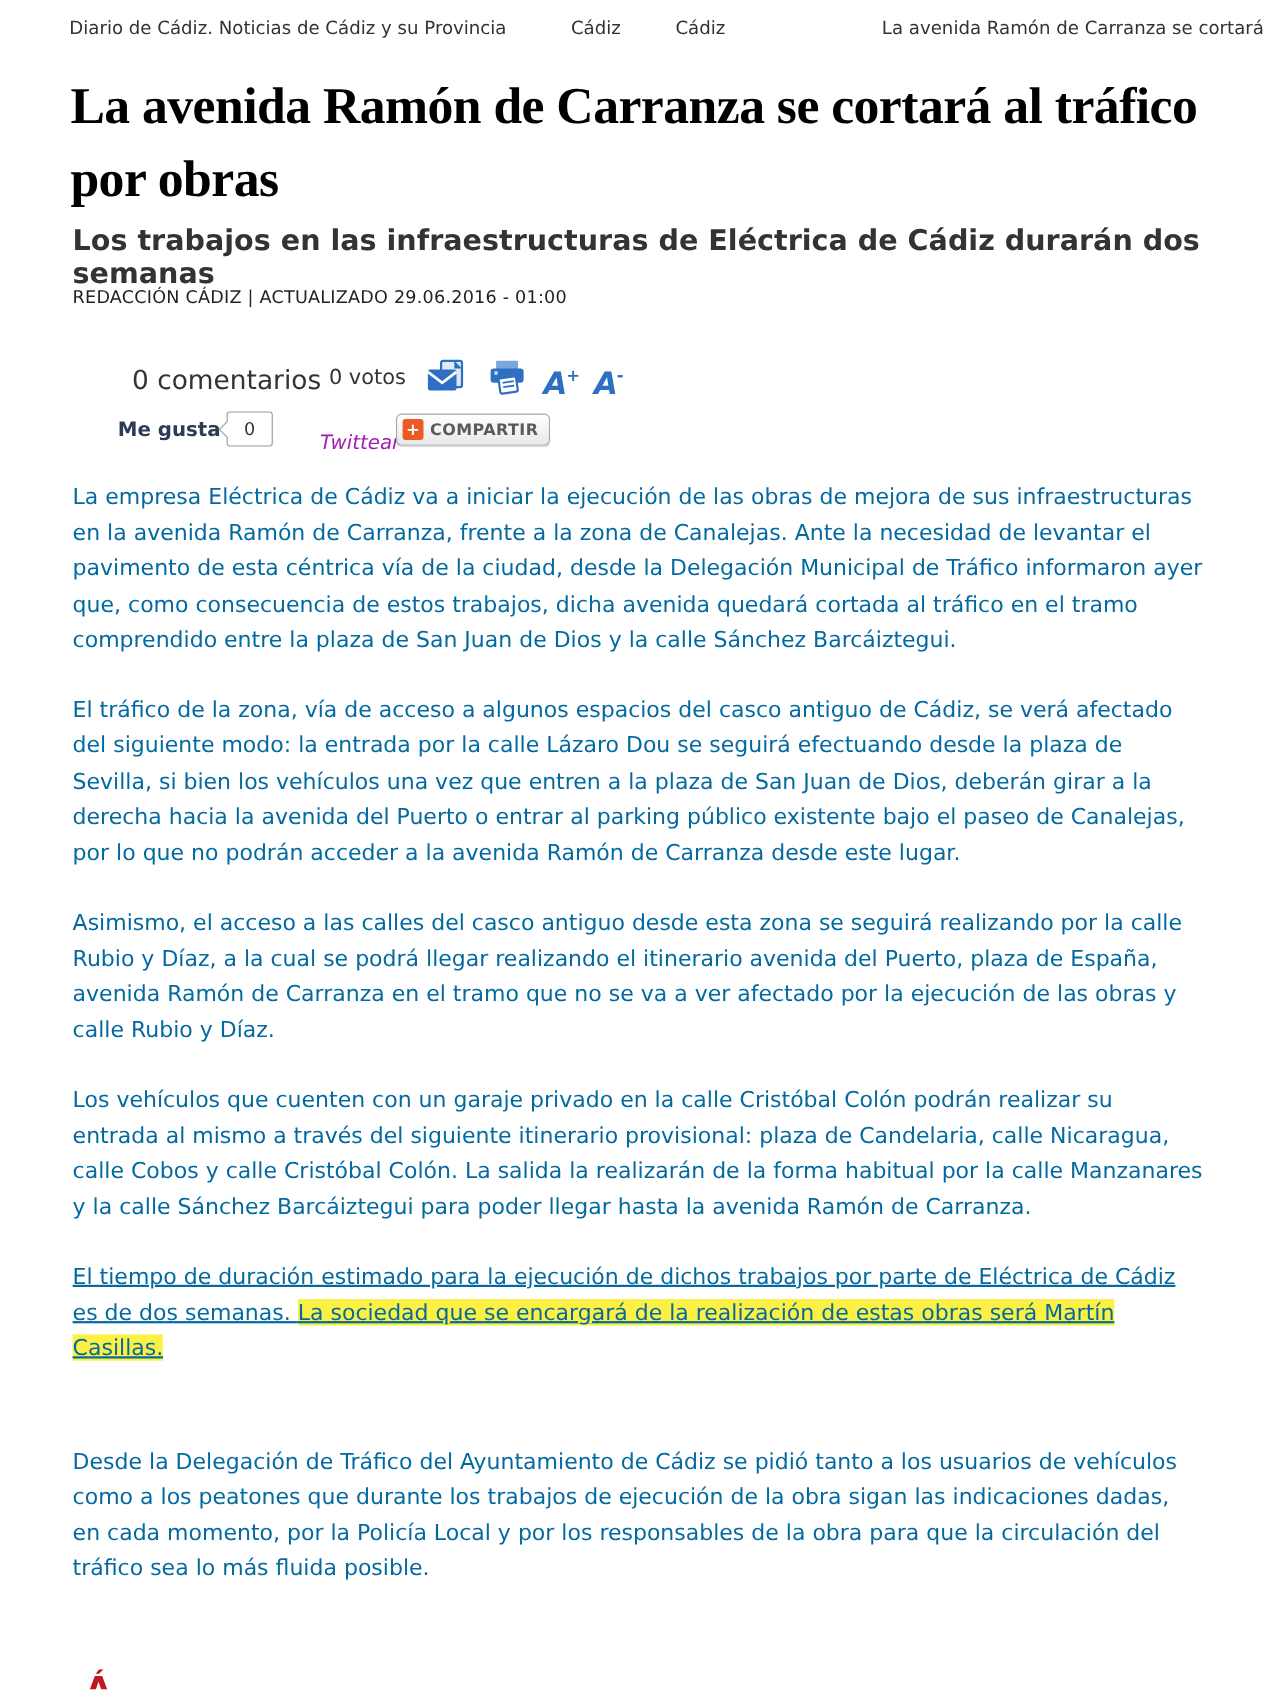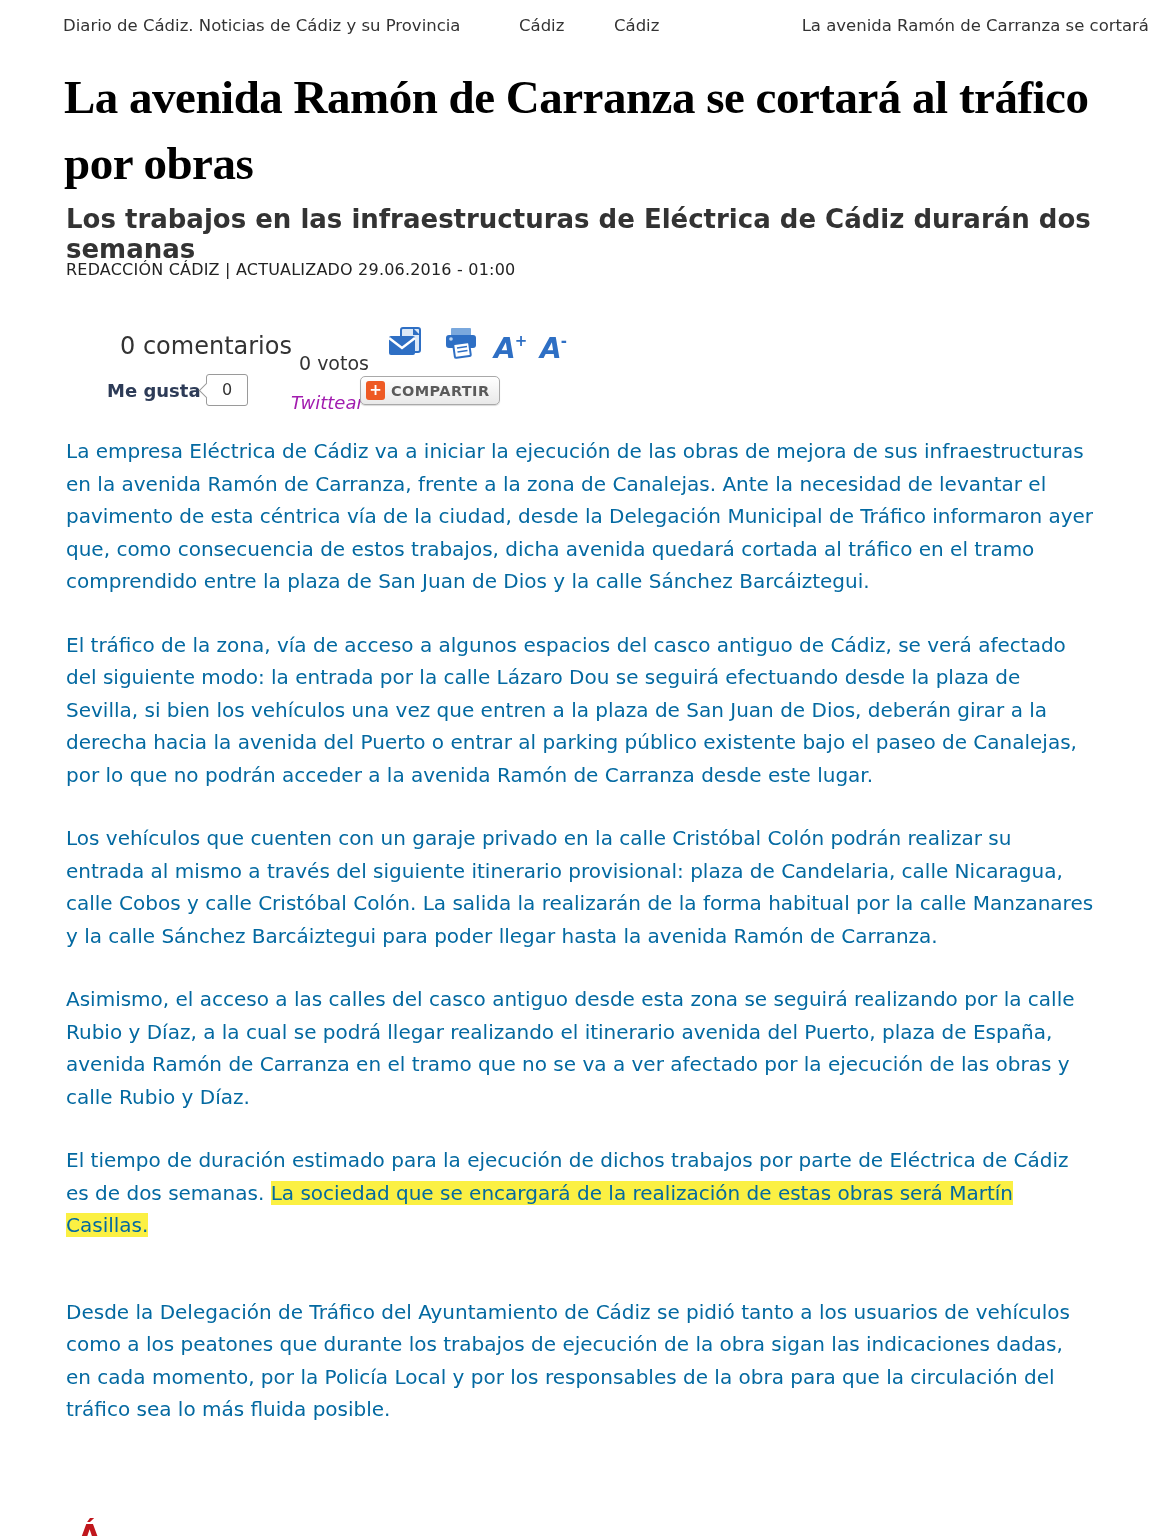--- a/index.html
+++ b/index.html
@@ -54,21 +54,21 @@
   .byline {
     position: absolute;
     top: 260px; left: 66px;
     font-size: 16px;
     color: #222;
     letter-spacing: 0.2px;
   }
 
   
   .soc-comments { position: absolute; top: 332px; left: 120px; font-size: 24px; color: #333; cursor: pointer; }
-  .soc-votes    { position: absolute; top: 332px; left: 299px; font-size: 19px; color: #333; margin-top: 20px; }
+  .soc-votes    { position: absolute; top: 332px; left: 299px; font-size: 19px; color: #333; }
   .icon-btn { position: absolute; top: 326px; width: 38px; height: 34px; cursor: pointer; }
   .ic-mail  { left: 386px; }
   .ic-print { left: 442px; }
   .fontsize-btn {
     position: absolute; top: 326px;
     font-size: 28px; font-weight: bold; font-style: italic;
     color: #2e6fc4; cursor: pointer;
     font-family: "DejaVu Sans", sans-serif;
     line-height: 34px;
   }
@@ -131,21 +131,21 @@
   
   .article-body {
     position: absolute;
     top: 435px; left: 66px;
     width: 1028px;
     font-size: 20px;
     line-height: 32.5px;
     color: #0369a1;
   }
   .article-body p { margin-bottom: 31px; }
-  .article-body p.gap-after { margin-bottom: 54px; }
+  .article-body p.gap-after { margin-bottom: 70px; text-decoration: underline; }
   .hl { background: #fbf043; }
 
   
   .clipped-red {
     position: absolute;
     top: 1518px; left: 78px;
     font-size: 30px;
     font-weight: bold;
     color: #c0161c;
     font-family: "DejaVu Sans", sans-serif;
@@ -197,21 +197,21 @@
   <span class="like-bubble">0</span>
   <span class="tweet-label">Twittear</span>
   <span class="share-btn">
     <span class="share-plus">+</span>
     <span class="share-text">COMPARTIR</span>
   </span>
 
   <div class="article-body">
     <p>La empresa Eléctrica de Cádiz va a iniciar la ejecución de las obras de mejora de sus infraestructuras en la avenida Ramón de Carranza, frente a la zona de Canalejas. Ante la necesidad de levantar el pavimento de esta céntrica vía de la ciudad, desde la Delegación Municipal de Tráfico informaron ayer que, como consecuencia de estos trabajos, dicha avenida quedará cortada al tráfico en el tramo comprendido entre la plaza de San Juan de Dios y la calle Sánchez Barcáiztegui.</p>
     <p>El tráfico de la zona, vía de acceso a algunos espacios del casco antiguo de Cádiz, se verá afectado del siguiente modo: la entrada por la calle Lázaro Dou se seguirá efectuando desde la plaza de Sevilla, si bien los vehículos una vez que entren a la plaza de San Juan de Dios, deberán girar a la derecha hacia la avenida del Puerto o entrar al parking público existente bajo el paseo de Canalejas, por lo que no podrán acceder a la avenida Ramón de Carranza desde este lugar.</p>
+    <p>Asimismo, el acceso a las calles del casco antiguo desde esta zona se seguirá realizando por la calle Rubio y Díaz, a la cual se podrá llegar realizando el itinerario avenida del Puerto, plaza de España, avenida Ramón de Carranza en el tramo que no se va a ver afectado por la ejecución de las obras y calle Rubio y Díaz.</p>
     <p>Los vehículos que cuenten con un garaje privado en la calle Cristóbal Colón podrán realizar su entrada al mismo a través del siguiente itinerario provisional: plaza de Candelaria, calle Nicaragua, calle Cobos y calle Cristóbal Colón. La salida la realizarán de la forma habitual por la calle Manzanares y la calle Sánchez Barcáiztegui para poder llegar hasta la avenida Ramón de Carranza.</p>
-    <p>Asimismo, el acceso a las calles del casco antiguo desde esta zona se seguirá realizando por la calle Rubio y Díaz, a la cual se podrá llegar realizando el itinerario avenida del Puerto, plaza de España, avenida Ramón de Carranza en el tramo que no se va a ver afectado por la ejecución de las obras y calle Rubio y Díaz.</p>
     <p class="gap-after"><span>El tiempo de duración estimado para la ejecución de dichos trabajos por parte de Eléctrica de Cádiz es de dos semanas. </span><span class="hl">La sociedad que se encargará de la realización de estas obras será Martín Casillas.</span></p>
     <p>Desde la Delegación de Tráfico del Ayuntamiento de Cádiz se pidió tanto a los usuarios de vehículos como a los peatones que durante los trabajos de ejecución de la obra sigan las indicaciones dadas, en cada momento, por la Policía Local y por los responsables de la obra para que la circulación del tráfico sea lo más fluida posible.</p>
   </div>
 
   <span class="clipped-red">Á</span>
 
 </div>
 
 </body></html>

